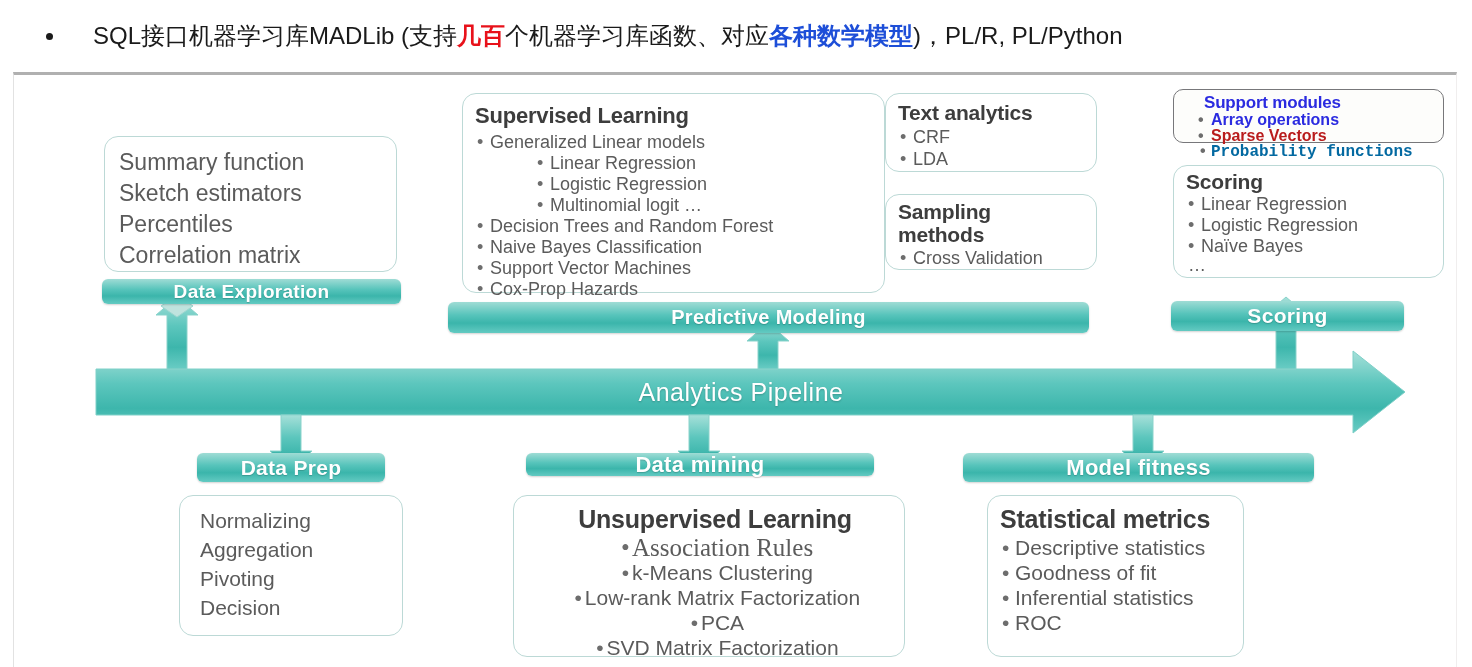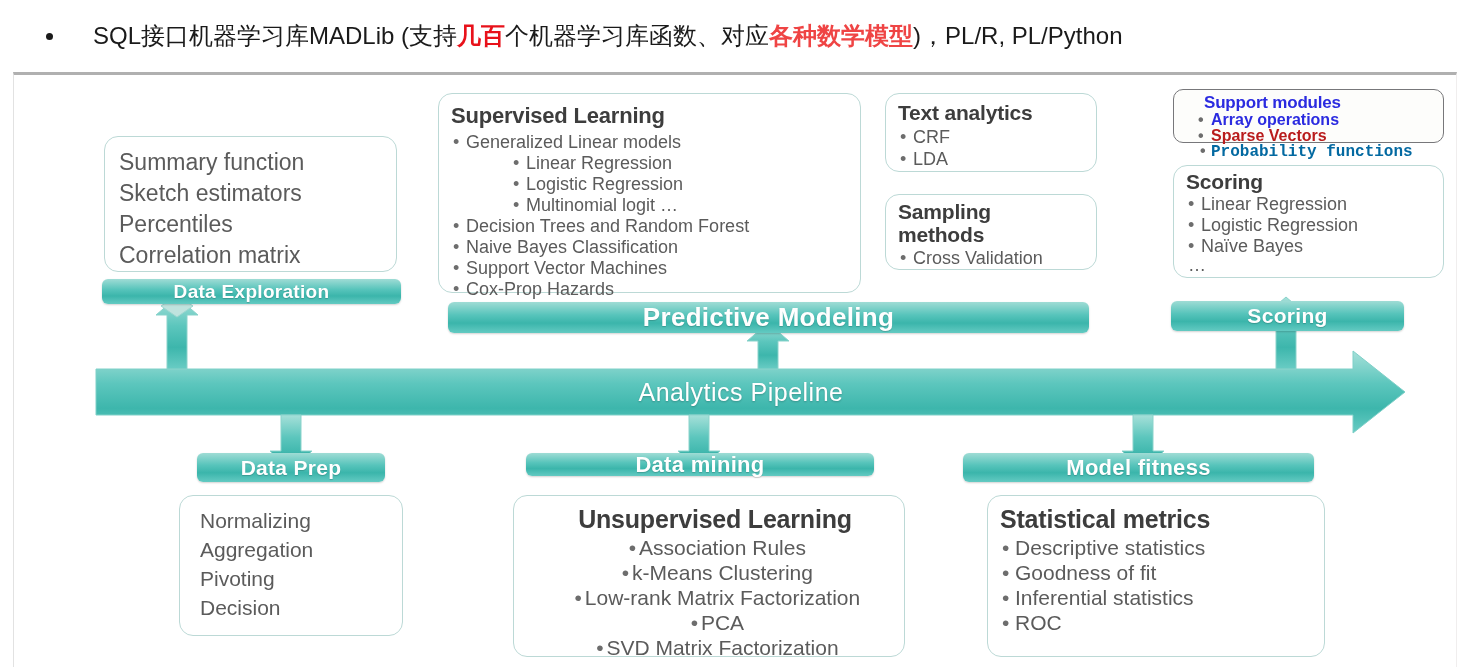--- a/index.html
+++ b/index.html
@@ -31,21 +31,21 @@
     border-radius: 50%;
     flex: none;
   }
   #bullet-line .bullet-text {
     font-size: 24px;
     color: #1a1a1a;
     letter-spacing: 0px;
     white-space: nowrap;
   }
   .hl-red { color: #e8111a; font-weight: bold; }
-  .hl-bold { font-weight: bold; color: #ef4444; }
+  .hl-bold { font-weight: bold; color: #1d4ed8; }
 
   
   #diagram {
     position: absolute;
     left: 13px;
     top: 72px;
     width: 1444px;
     height: 595px;
     background: #ffffff;
     border-top: 3px solid #b0b0b0;
@@ -189,21 +189,21 @@
 
     <div class="abox" style="left:103px; top:133px; width:293px; height:136px; padding:10px 0 0 14px;">
       <ul>
         <li class="li-plain" style="font-size:23px; line-height:31px;">Summary function</li>
         <li class="li-plain" style="font-size:23px; line-height:31px;">Sketch estimators</li>
         <li class="li-plain" style="font-size:23px; line-height:31px;">Percentiles</li>
         <li class="li-plain" style="font-size:23px; line-height:31px;">Correlation matrix</li>
       </ul>
     </div>
 
-    <div class="abox" style="left:437px; top:90px; width:423px; height:200px; padding:8px 0 0 12px;">
+    <div class="abox" style="left:461px; top:90px; width:423px; height:200px; padding:8px 0 0 12px;">
       <div class="ttl" style="font-size:22px; line-height:28px; margin-bottom:2px;">Supervised Learning</div>
       <ul>
         <li class="li-bullet" style="font-size:18px; line-height:21px;">Generalized Linear models</li>
         <li class="li-sub" style="font-size:18px; line-height:21px;">Linear Regression</li>
         <li class="li-sub" style="font-size:18px; line-height:21px;">Logistic Regression</li>
         <li class="li-sub" style="font-size:18px; line-height:21px;">Multinomial logit …</li>
         <li class="li-bullet" style="font-size:18px; line-height:21px;">Decision Trees and Random Forest</li>
         <li class="li-bullet" style="font-size:18px; line-height:21px;">Naive Bayes Classification</li>
         <li class="li-bullet" style="font-size:18px; line-height:21px;">Support Vector Machines</li>
         <li class="li-bullet" style="font-size:18px; line-height:21px;">Cox-Prop Hazards</li>
@@ -241,21 +241,21 @@
       <ul>
         <li class="li-bullet" style="font-size:18px; line-height:21px;">Linear Regression</li>
         <li class="li-bullet" style="font-size:18px; line-height:21px;">Logistic Regression</li>
         <li class="li-bullet" style="font-size:18px; line-height:21px;">Naïve Bayes</li>
         <li class="li-plain" style="font-size:18px; line-height:17px; padding-left:2px;">…</li>
       </ul>
     </div>
 
     <div class="tbar" style="left:101px; top:276px; width:299px; height:25px; font-size:19px;">Data Exploration</div>
 
-    <div class="tbar" style="left:447px; top:299px; width:641px; height:31px; font-size:26px;">Predictive Modeling</div>
+    <div class="tbar" style="left:447px; top:299px; width:641px; height:31px; font-size:20px;">Predictive Modeling</div>
 
     <div class="tbar" style="left:1170px; top:298px; width:233px; height:30px; font-size:21px;">Scoring</div>
 
     <div class="tbar" style="left:196px; top:450px; width:188px; height:29px; font-size:21px;">Data Prep</div>
 
     <div class="tbar" style="left:525px; top:450px; width:348px; height:23px; font-size:22px;">Data mining</div>
 
     <div class="tbar" style="left:962px; top:450px; width:351px; height:29px; font-size:22px;">Model fitness</div>
 
     <div class="abox" style="left:178px; top:492px; width:224px; height:141px; padding:10px 0 0 20px;">
@@ -263,29 +263,29 @@
         <li class="li-plain" style="font-size:21px; line-height:29px;">Normalizing</li>
         <li class="li-plain" style="font-size:21px; line-height:29px;">Aggregation</li>
         <li class="li-plain" style="font-size:21px; line-height:29px;">Pivoting</li>
         <li class="li-plain" style="font-size:21px; line-height:29px;">Decision</li>
       </ul>
     </div>
 
     <div class="abox" style="left:512px; top:492px; width:392px; height:162px; padding:8px 0 0 12px;text-align:center;">
       <div class="ttl" style="font-size:25px; line-height:31px;">Unsupervised Learning</div>
       <ul>
-        <li class="li-bullet" style="font-size:21px; line-height:25px;">Association Rules</li>
+        <li class="li-bullet" style="font-size:25px; line-height:25px;font-family:Liberation Serif, serif;">Association Rules</li>
         <li class="li-bullet" style="font-size:21px; line-height:25px;">k-Means Clustering</li>
         <li class="li-bullet" style="font-size:21px; line-height:25px;">Low-rank Matrix Factorization</li>
         <li class="li-bullet" style="font-size:21px; line-height:25px;">PCA</li>
         <li class="li-bullet" style="font-size:21px; line-height:25px;">SVD Matrix Factorization</li>
       </ul>
     </div>
 
-    <div class="abox" style="left:986px; top:492px; width:338px; height:162px; padding:8px 0 0 12px;">
+    <div class="abox" style="left:986px; top:492px; width:257px; height:162px; padding:8px 0 0 12px;">
       <div class="ttl" style="font-size:25px; line-height:31px;">Statistical metrics</div>
       <ul>
         <li class="li-bullet" style="font-size:21px; line-height:25px;">Descriptive statistics</li>
         <li class="li-bullet" style="font-size:21px; line-height:25px;">Goodness of fit</li>
         <li class="li-bullet" style="font-size:21px; line-height:25px;">Inferential statistics</li>
         <li class="li-bullet" style="font-size:21px; line-height:25px;">ROC</li>
       </ul>
     </div>
 
   </div>

